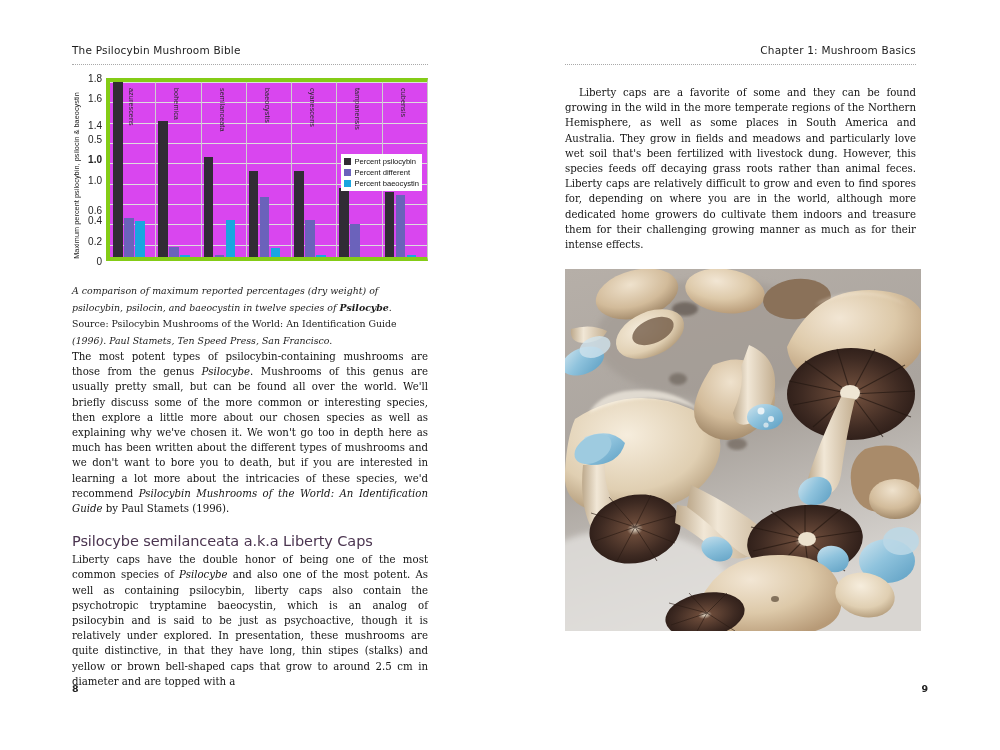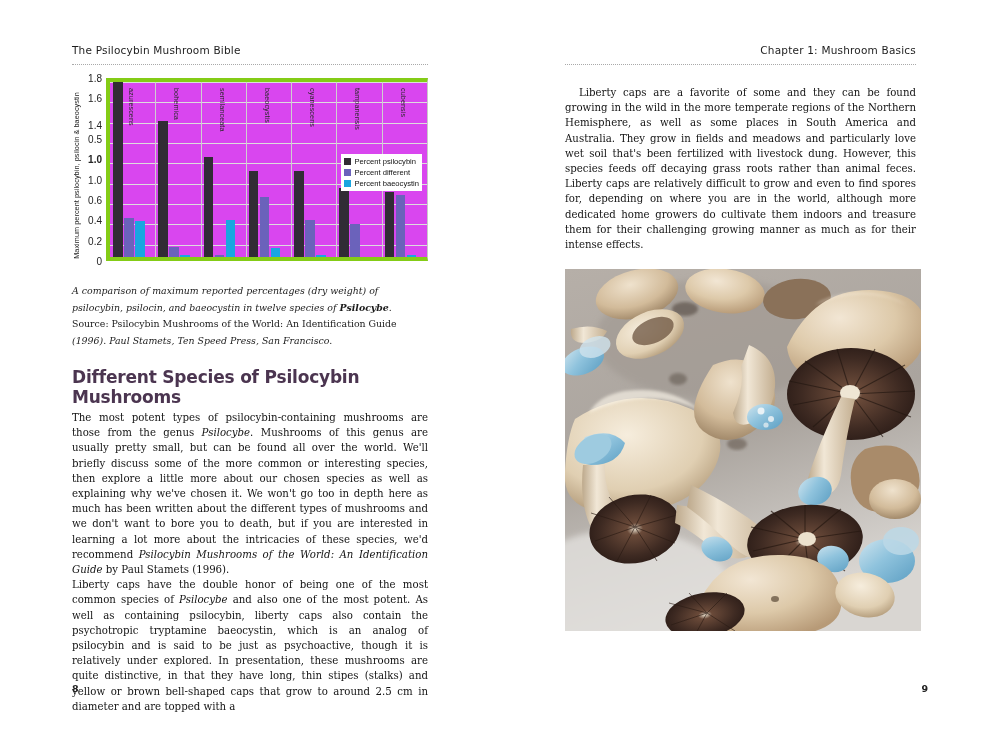--- a/index.html
+++ b/index.html
@@ -237,21 +237,21 @@
 
     <div class="figure">
       <div class="chart-box">
 
         <div class="y-axis-title">Maximum percent  psilocybin, psilocin &amp; baeocystin</div>
 
         <div class="y-ticks">
             <div class="y-tick" style="top: 183px;">0</div>
             <div class="y-tick" style="top: 162.667px;">0.2</div>
             <div class="y-tick" style="top: 142.333px;">0.4</div>
-            <div class="y-tick" style="top: 122px;">0.6</div>
+            <div class="y-tick" style="top: 132px;">0.6</div>
             <div class="y-tick" style="top: 101.667px;">1.0</div>
             <div class="y-tick" style="top: 81.3333px; font-weight: bold;">1.0</div>
             <div class="y-tick" style="top: 61px;">0.5</div>
             <div class="y-tick" style="top: 47px;">1.4</div>
             <div class="y-tick" style="top: 20.3333px;">1.6</div>
             <div class="y-tick" style="top: 0px;">1.8</div>
           </div>
 
         <div class="plot">
             <div class="gridline" style="top: 0px;"></div>
@@ -329,25 +329,25 @@
               </div>
             </div>
         </div>
       </div>
 
       <div class="caption">
         <span>A comparison of maximum reported percentages (dry weight) of psilocybin, psilocin, and baeocystin in twelve species of </span><b>Psilocybe</b><span class="roman">. Source: Psilocybin Mushrooms of the World: An Identification Guide </span><span>(1996). Paul Stamets, Ten Speed Press, San Francisco.</span>
       </div>
     </div>
 
-    <h2 class="section">Different Species of Psilocybin Mushrooms</h2>
     <p class="body">
       <span>The most potent types of psilocybin-containing mushrooms are those from the genus </span><em>Psilocybe</em><span>. Mushrooms of this genus are usually pretty small, but can be found all over the world. We'll briefly discuss some of the more common or interesting species, then explore a little more about our chosen species as well as explaining why we've chosen it. We won't go too in depth here as much has been written about the different types of mushrooms and we don't want to bore you to death, but if you are interested in learning a lot more about the intricacies of these species, we'd recommend </span><em>Psilocybin Mushrooms of the World: An Identification Guide</em><span> by Paul Stamets (1996).</span>
     </p>
 
+    <h3 class="section">Psilocybe semilanceata a.k.a Liberty Caps</h3>
     <p class="body">
       <span>Liberty caps have the double honor of being one of the most common species of </span><em>Psilocybe</em><span> and also one of the most potent. As well as containing psilocybin, liberty caps also contain the psychotropic tryptamine baeocystin, which is an analog of psilocybin and is said to be just as psychoactive, though it is relatively under explored. In presentation, these mushrooms are quite distinctive, in that they have long, thin stipes (stalks) and yellow or brown bell-shaped caps that grow to around 2.5 cm in diameter and are topped with a</span>
     </p>
 
     <div class="folio left">8</div>
   </div>
 
   <div class="page page-right">
 
     <div class="runhead right">Chapter 1:  Mushroom Basics</div>

